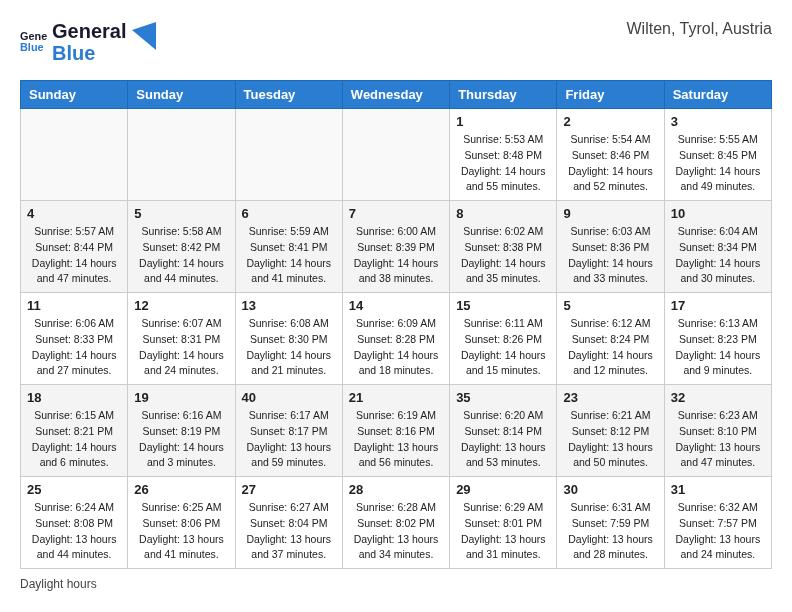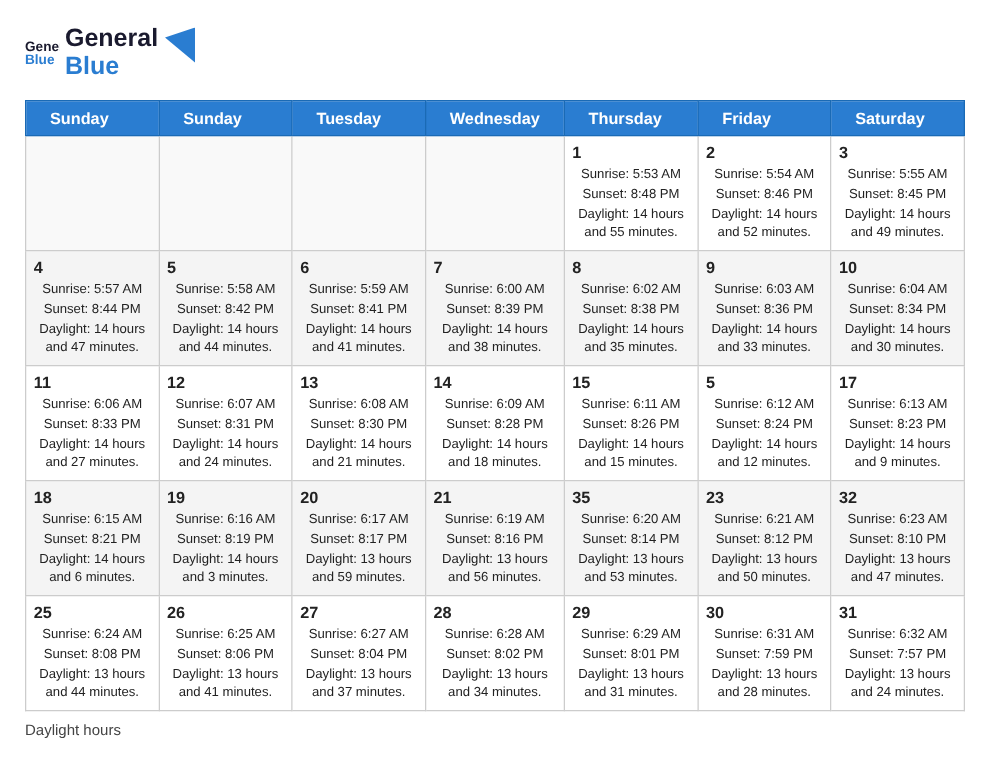--- a/index.html
+++ b/index.html
@@ -38,21 +38,21 @@
       color: #444;
     }
     .calendar {
       width: 100%;
       border-collapse: collapse;
     }
     .calendar th {
       background: #2a7dd1;
       color: #fff;
       font-size: 13px;
-      padding: 6px 19px;
+      padding: 6px 8px;
       text-align: left;
       font-weight: bold;
       border: 1px solid #1a6ab5;
     }
     .calendar td {
       border: 1px solid #ccc;
       vertical-align: top;
       padding: 5px 6px;
       font-size: 10.5px;
       color: #222;
@@ -97,20 +97,21 @@
     </svg>
     <div style="display:flex;flex-direction:column;line-height:1.1">
       <span style="font-size:20px;font-weight:bold;color:#1a1a2e;">General</span>
       <span style="font-size:20px;font-weight:bold;color:#2a7dd1;">Blue</span>
     </div>
     <svg width="24" height="32" viewBox="0 0 24 32" xmlns="http://www.w3.org/2000/svg" style="margin-left:2px;margin-top:-8px">
       <polygon points="0,8 24,0 24,28" fill="#2a7dd1"></polygon>
     </svg>
   </div>
   <div class="title-block">
+    <div class="location">Wilten, Tyrol, Austria</div>
   </div>
 </div>
 
 <table class="calendar">
   <thead>
     <tr>
     <th>Sunday</th>
         <th>Sunday</th>
         <th>Tuesday</th>
         <th>Wednesday</th>
@@ -201,21 +202,21 @@
       <tr>
         <td>
           <span class="day-num">18</span>
           <div class="day-info">Sunrise: 6:15 AM<br>Sunset: 8:21 PM<br>Daylight: 14 hours and 6 minutes.</div>
         </td>
         <td>
           <span class="day-num">19</span>
           <div class="day-info">Sunrise: 6:16 AM<br>Sunset: 8:19 PM<br>Daylight: 14 hours and 3 minutes.</div>
         </td>
         <td>
-          <span class="day-num">20</span>
+          <span class="day-num">40</span>
           <div class="day-info">Sunrise: 6:17 AM<br>Sunset: 8:17 PM<br>Daylight: 13 hours and 59 minutes.</div>
         </td>
         <td>
           <span class="day-num">21</span>
           <div class="day-info">Sunrise: 6:19 AM<br>Sunset: 8:16 PM<br>Daylight: 13 hours and 56 minutes.</div>
         </td>
         <td>
           <span class="day-num">35</span>
           <div class="day-info">Sunrise: 6:20 AM<br>Sunset: 8:14 PM<br>Daylight: 13 hours and 53 minutes.</div>
         </td>

